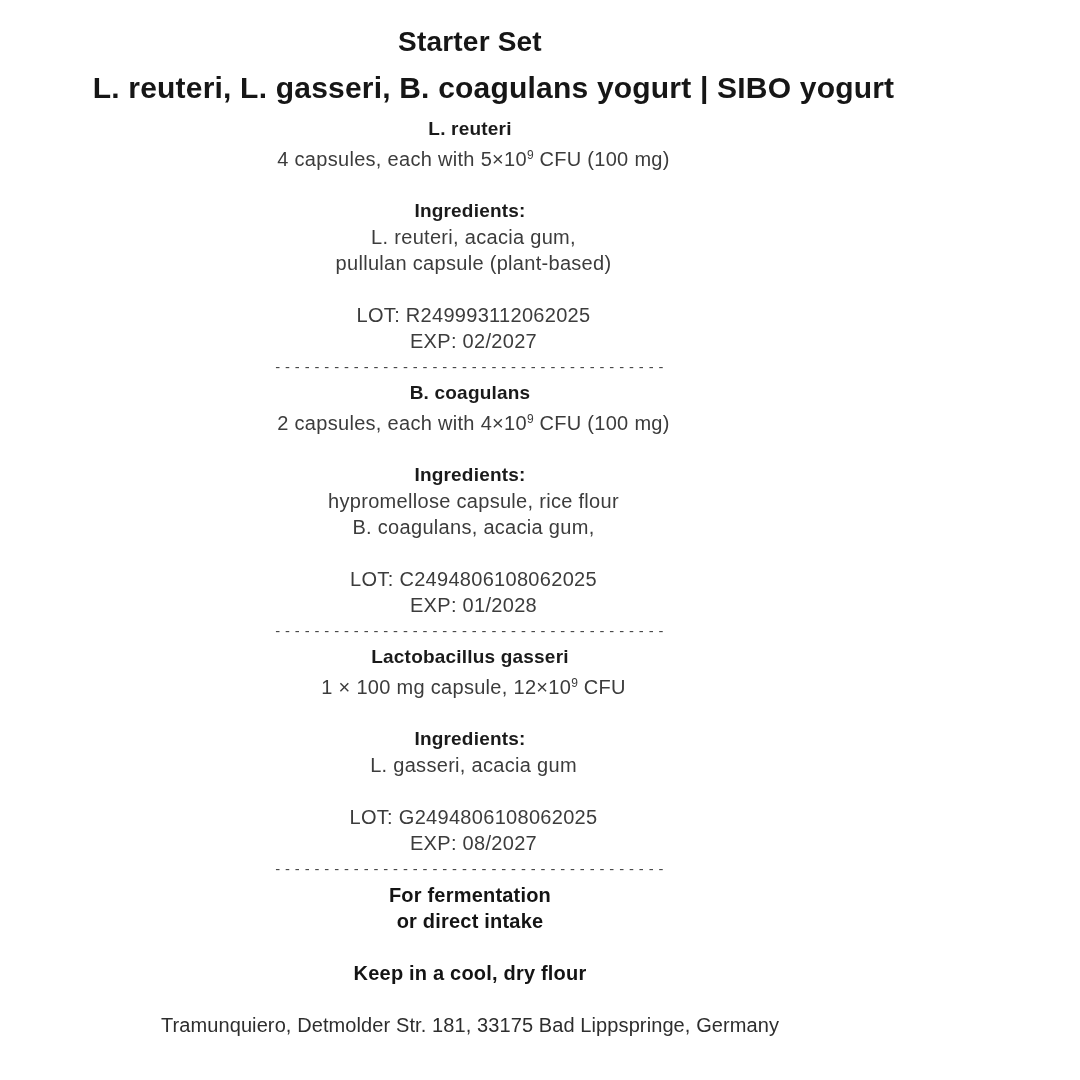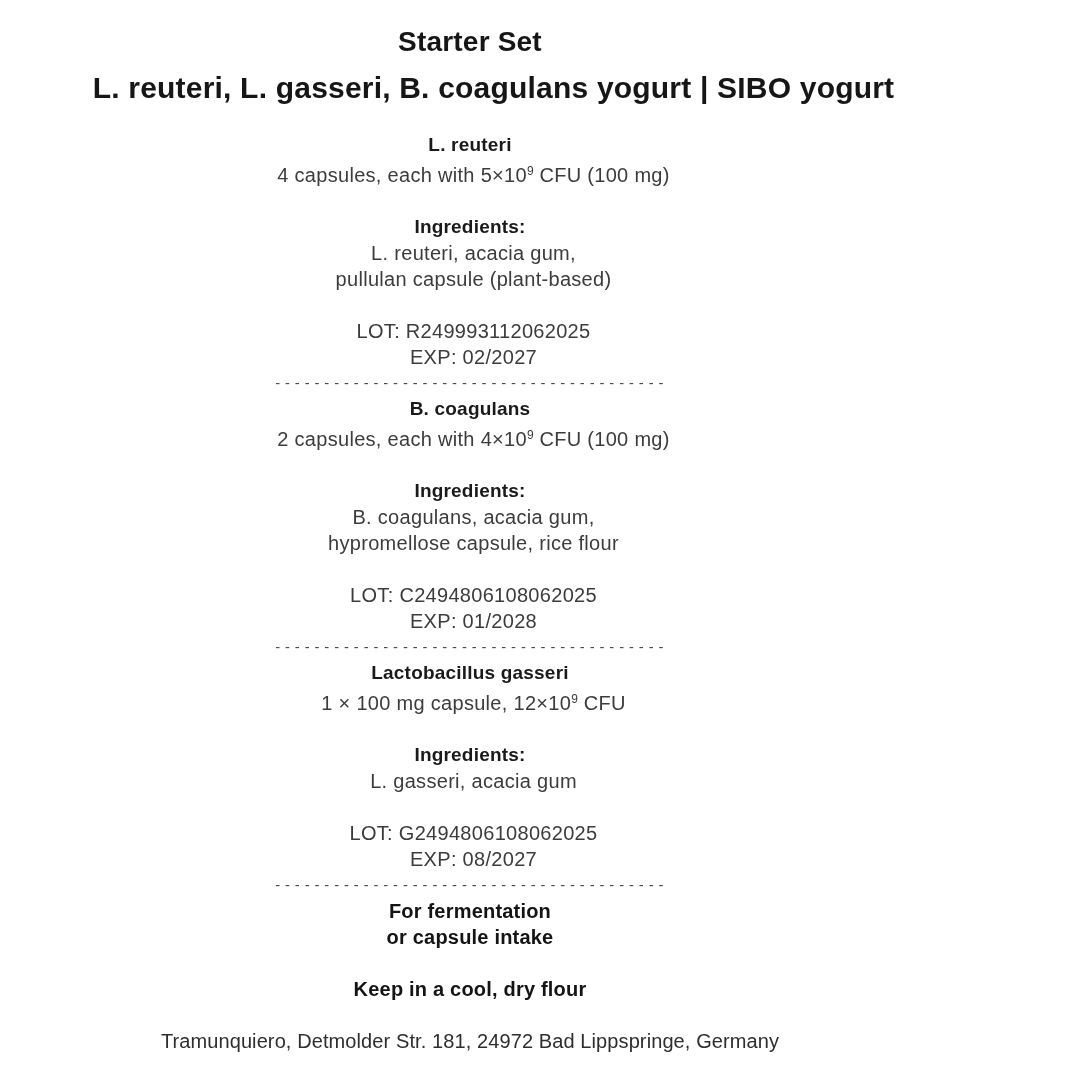--- a/index.html
+++ b/index.html
@@ -27,21 +27,21 @@
   }
   .title-line2 {
     font-size: 30px;
     font-weight: bold;
     line-height: 56px;
     color: #161616;
     letter-spacing: 0.2px;
     padding-left: 47px;
   }
   .content {
-    margin-top: 16px;
+    margin-top: 0;
   }
   .line {
     font-size: 20px;
     line-height: 26px;
     color: #3c3c3c;
     letter-spacing: 0.3px;
     padding-left: 7px;
   }
   .bold-line {
     font-size: 19px;
@@ -98,38 +98,38 @@
     <div class="line">pullulan capsule (plant-based)</div>
     <div class="spacer"></div>
     <div class="line">LOT: R249993112062025</div>
     <div class="line">EXP: 02/2027</div>
     <div class="divider">----------------------------------------</div>
 
     <div class="bold-line">B. coagulans</div>
     <div class="line"><span>2 capsules, each with 4×10</span><span class="sup">9</span><span> CFU (100 mg)</span></div>
     <div class="spacer"></div>
     <div class="bold-line">Ingredients:</div>
+    <div class="line">hypromellose capsule, rice flour</div>
     <div class="line">B. coagulans, acacia gum,</div>
-    <div class="line">hypromellose capsule, rice flour</div>
     <div class="spacer"></div>
     <div class="line">LOT: C2494806108062025</div>
     <div class="line">EXP: 01/2028</div>
     <div class="divider">----------------------------------------</div>
 
     <div class="bold-line">Lactobacillus gasseri</div>
     <div class="line"><span>1 × 100 mg capsule, 12×10</span><span class="sup">9</span><span> CFU</span></div>
     <div class="spacer"></div>
     <div class="bold-line">Ingredients:</div>
     <div class="line">L. gasseri, acacia gum</div>
     <div class="spacer"></div>
     <div class="line">LOT: G2494806108062025</div>
     <div class="line">EXP: 08/2027</div>
     <div class="divider">----------------------------------------</div>
 
     <div class="strong-line">For fermentation</div>
-    <div class="strong-line">or capsule intake</div>
+    <div class="strong-line">or direct intake</div>
     <div class="spacer"></div>
     <div class="strong-line">Keep in a cool, dry flour</div>
     <div class="spacer"></div>
-    <div class="footer-address">Tramunquiero, Detmolder Str. 181, 24972 Bad Lippspringe, Germany</div>
+    <div class="footer-address">Tramunquiero, Detmolder Str. 181, 33175 Bad Lippspringe, Germany</div>
 
   </div>
 </div>
 
 </body></html>

